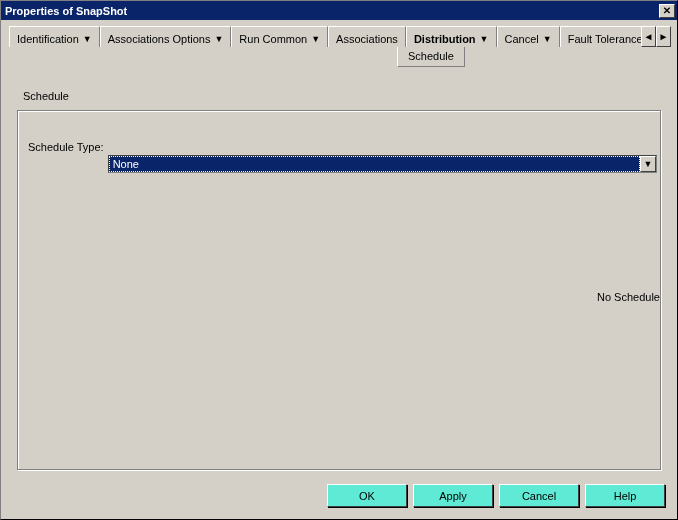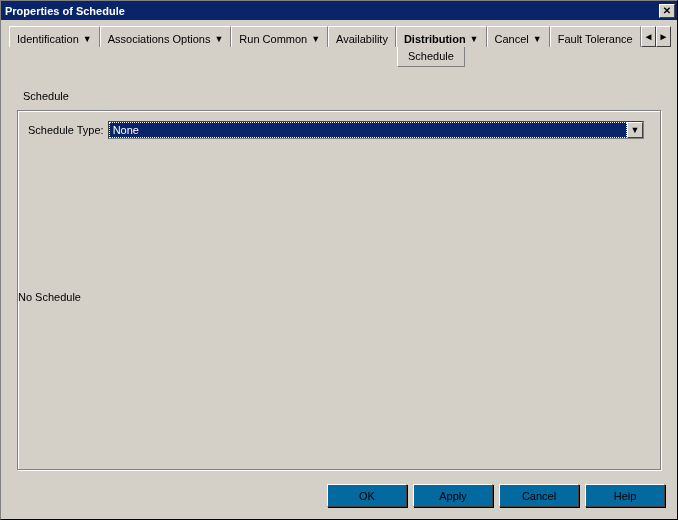--- a/index.html
+++ b/index.html
@@ -137,31 +137,32 @@
     flex:1;
     margin: 0 6px 0 6px;
     border: 1px solid #808080;
     box-shadow: inset 1px 1px 0 #fff, 1px 1px 0 #fff;
     background:#d4d0c8;
     position:relative;
   }
   .field-row {
     display:flex;
     align-items:center;
-    padding: 10px 16px 0 10px;
+    padding: 10px 3px 0 10px;
   }
   .field-row label { margin-right:4px; }
   .select {
     flex:1;
     height:18px;
     display:flex;
     border:1px solid #808080;
     border-top-color:#404040;
     border-left-color:#404040;
     background:#fff;
+    margin-top:34px;
   }
   .select .value {
     flex:1;
     background:#0a246a;
     color:#fff;
     padding:1px 4px;
     line-height:14px;
     outline:1px dotted #fff;
     outline-offset:-1px;
   }
@@ -172,68 +173,68 @@
     display:flex;align-items:center;justify-content:center;
     font-size:9px;
     border-top:1px solid #fff;
     border-right:1px solid #404040;
     border-bottom:1px solid #404040;
   }
   .noschedule {
     position:absolute;
     left:0; right:0;
     top: 52%;
-    text-align:left;
+    text-align:right;
     transform:translateY(-50%);
   }
   .button-row {
     display:flex;
     justify-content:flex-end;
     gap:6px;
     padding: 8px 8px 8px 0;
   }
   .btn {
     width:80px;height:23px;
-    background:#0369a1;
+    background:#5eead4;
     border:1px solid #404040;
     border-top-color:#fff;
     border-left-color:#fff;
     box-shadow: 1px 1px 0 #000;
     font: 11px Tahoma, Arial, sans-serif;
     padding:0;
   }
 </style>
 </head>
 <body>
 
 <div class="window">
 
   <div class="titlebar">
-    <span class="title">Properties of Schedule</span>
+    <span class="title">Properties of SnapShot</span>
     <span class="close">✕</span>
   </div>
 
   <div class="content">
 
     <div class="tabstrip-wrap">
       <div class="tabstrip">
         <div class="tab">
           <span>Identification</span>
           <span class="drop">▼</span>
         </div>
         <div class="tab">
           <span>Associations Options</span>
           <span class="drop">▼</span>
         </div>
         <div class="tab">
           <span>Run Common</span>
           <span class="drop">▼</span>
         </div>
         <div class="tab">
-          <span>Availability</span>
+          <span>Associations</span>
         </div>
         <div class="tab active">
           <span>Distribution</span>
           <span class="drop">▼</span>
         </div>
         <div class="tab">
           <span>Cancel</span>
           <span class="drop">▼</span>
         </div>
         <div class="tab">

